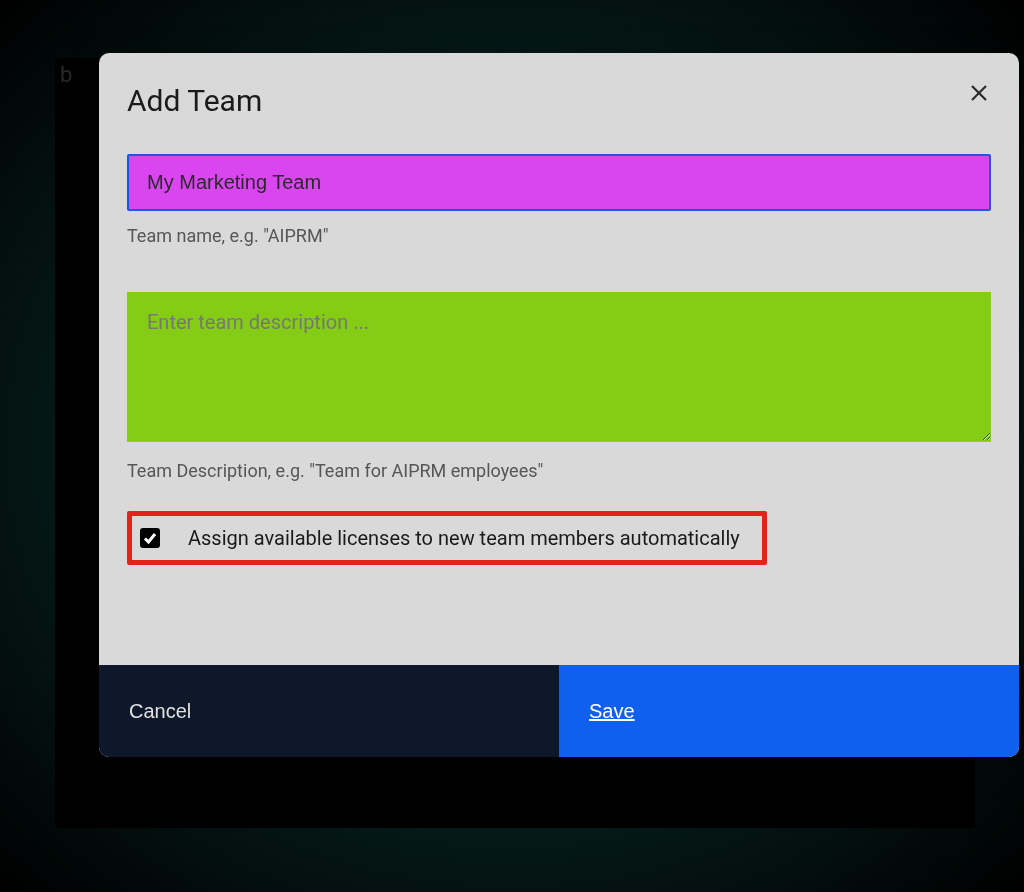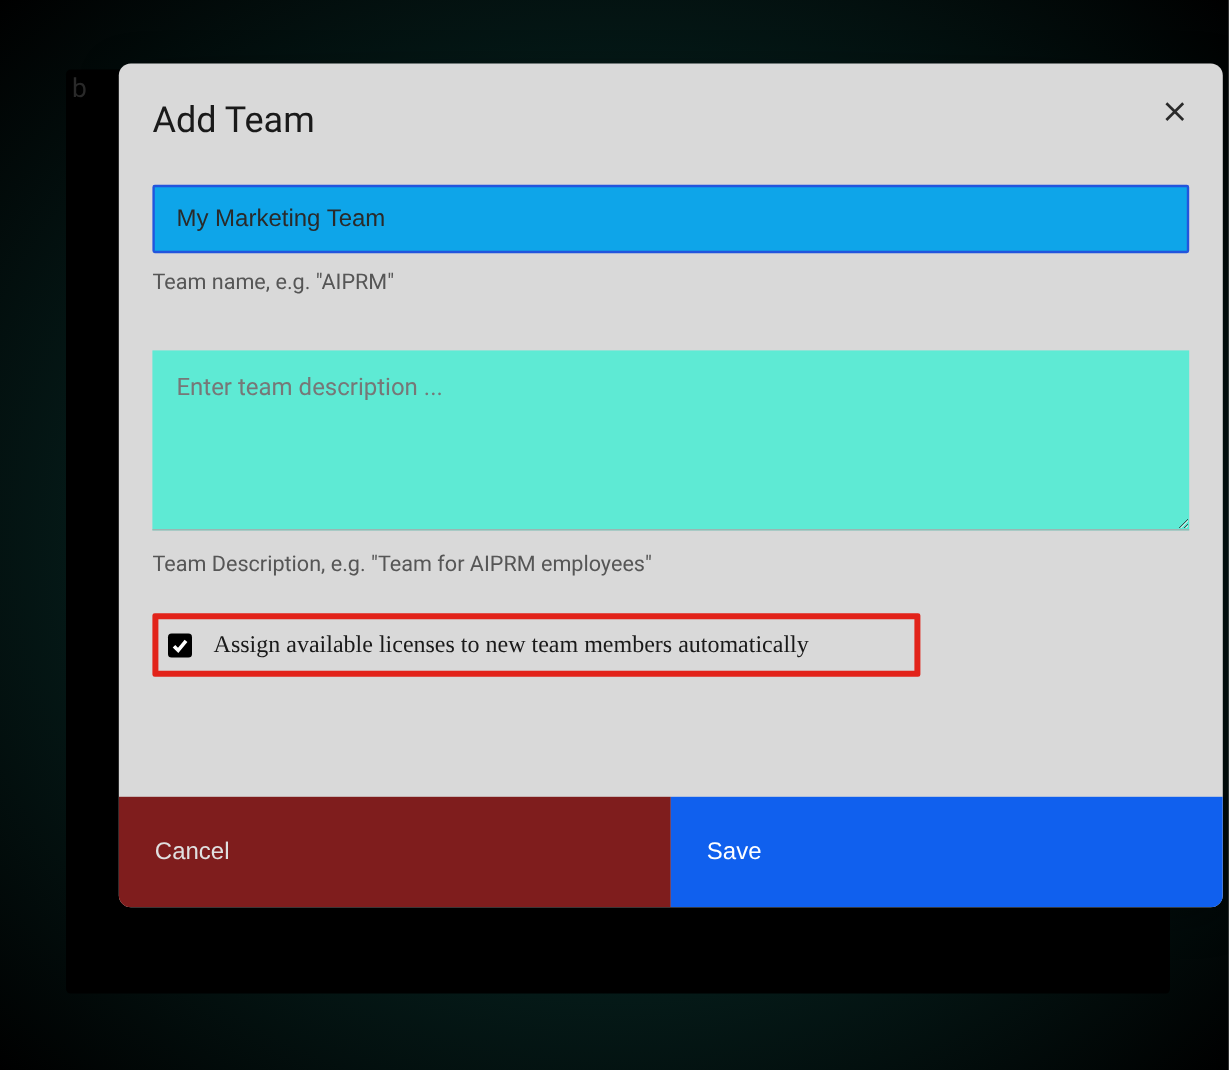--- a/index.html
+++ b/index.html
@@ -70,61 +70,60 @@
       stroke-width: 2.2;
     }
     .field-label {
       font-size: 18px;
       color: #565656;
       margin-bottom: 18px;
     }
     .text-input {
       width: 100%;
       height: 57px;
-      background: #0ea5e9;
+      background: #d946ef;
       border: 2.5px solid #2255dd;
       font-size: 20px;
       color: #2a2a2a;
       padding: 0 18px;
       margin-bottom: 14px;
       border-radius: 2px;
       outline: none;
     }
     .field-hint {
       font-size: 18px;
       color: #565656;
       margin-bottom: 46px;
     }
     .textarea-input {
       width: 100%;
       height: 150px;
-      background: #5eead4;
+      background: #84cc16;
       border: none;
       border-bottom: 1px solid #aaa;
       font-size: 20px;
       color: #2a2a2a;
       padding: 18px 20px;
       margin-bottom: 14px;
       resize: both;
       font-family: inherit;
       outline: none;
     }
     .textarea-input::placeholder {
       color: #777;
     }
     .checkbox-row {
       display: flex;
       align-items: center;
-      gap: 18px;
+      gap: 28px;
       padding: 10px 8px;
       border: 5px solid #e2231a;
       width: 640px;
       margin-top: 30px;
       border-radius: 2px;
-      font-family: Liberation Serif, serif;
     }
     .checkbox {
       width: 20px;
       height: 20px;
       background: #000;
       border-radius: 3px;
       display: flex;
       align-items: center;
       justify-content: center;
       cursor: pointer;
@@ -149,26 +148,27 @@
       flex: 1;
       display: flex;
       align-items: center;
       padding: 0 30px;
       font-size: 20px;
       cursor: pointer;
       border: none;
       text-align: left;
     }
     .btn-cancel {
-      background: #7f1d1d;
+      background: #0f172a;
       color: #e0e0e0;
     }
     .btn-save {
       background: #1060ee;
       color: #fff;
+      text-decoration: underline;
     }
   </style>
 </head>
 <body>
 
 <div class="underlay"></div>
 <div class="underlay-text">b</div>
 
 <div class="modal">
   <div class="modal-body">

